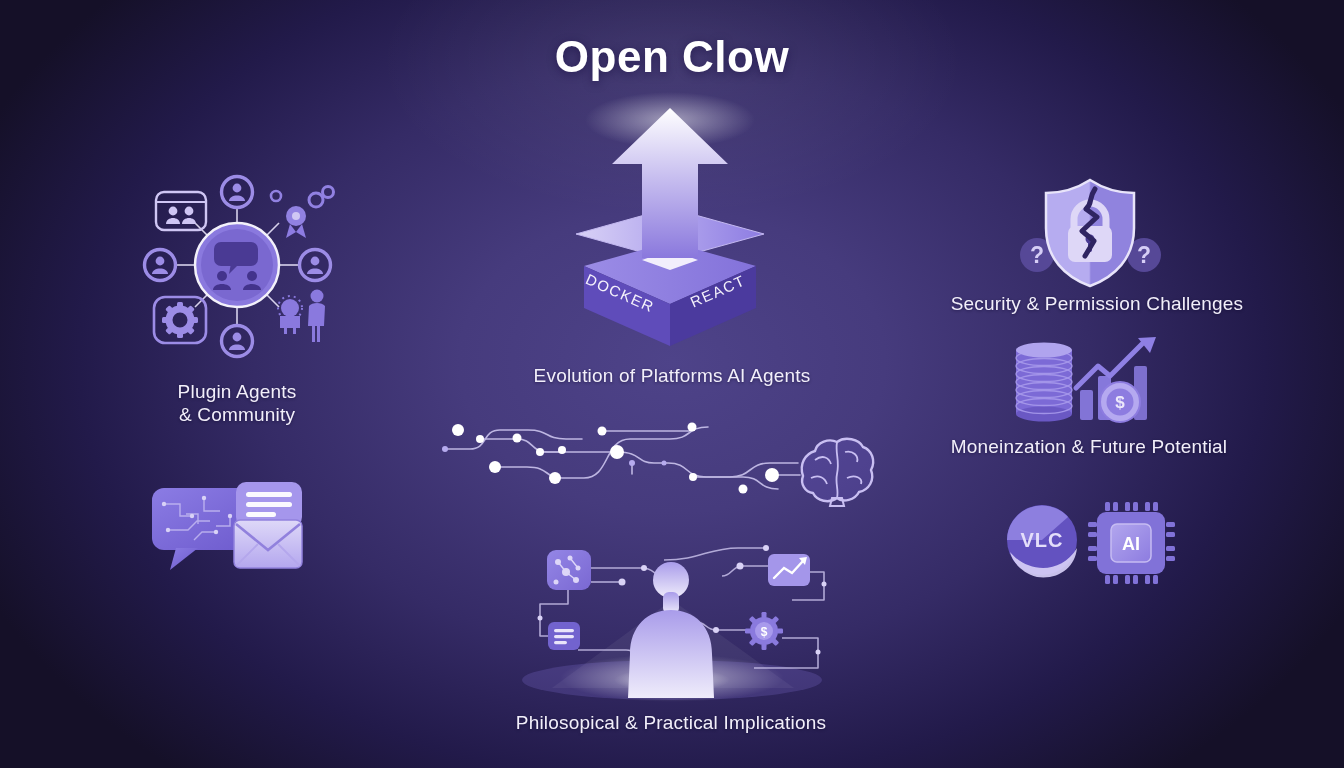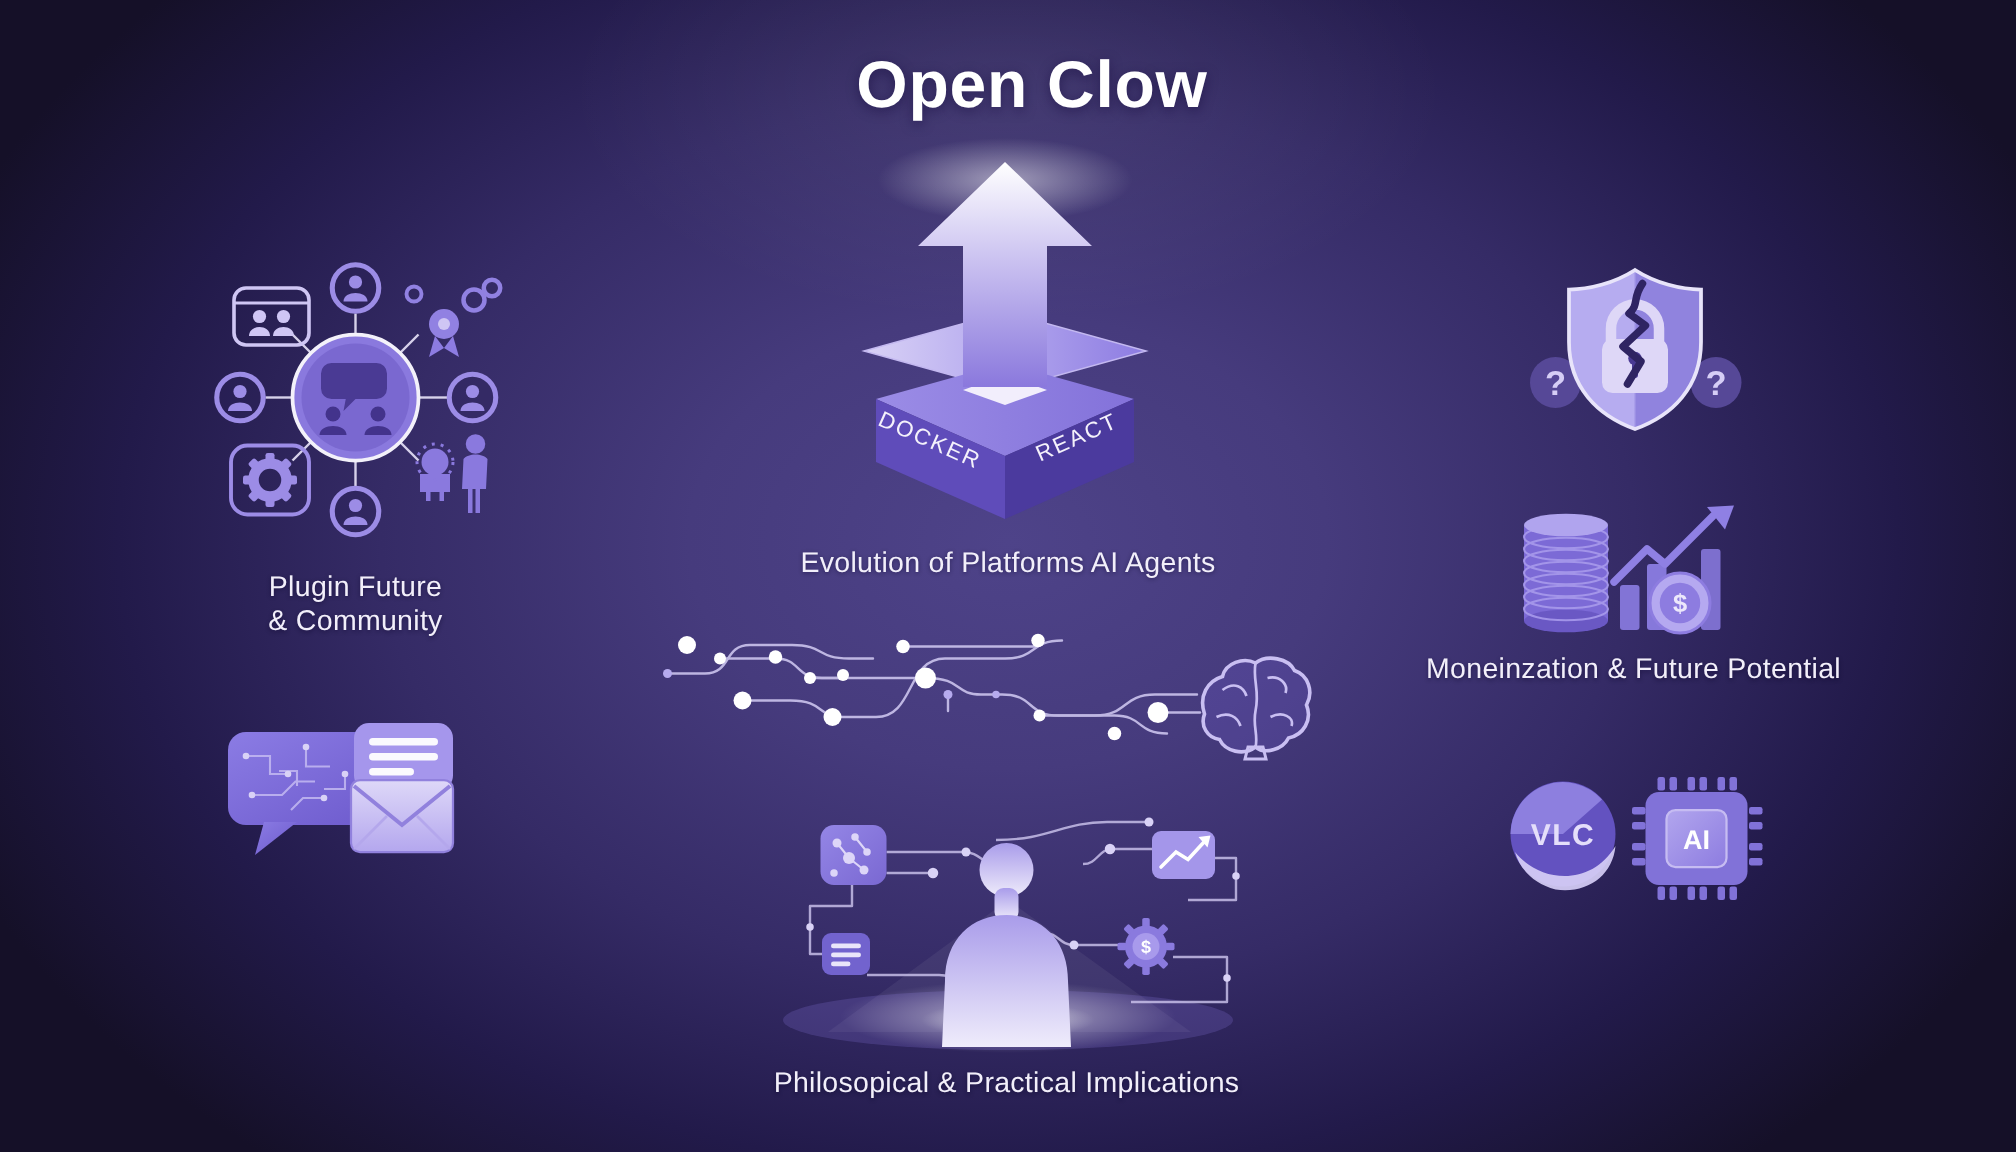--- a/index.html
+++ b/index.html
@@ -13,21 +13,21 @@
   .stage{position:absolute;inset:0;}
   .label{
     position:absolute;transform:translateX(-50%);
     color:#f2effa;font-size:19px;font-weight:500;letter-spacing:.2px;
     white-space:nowrap;text-align:center;line-height:23px;
     text-shadow:0 1px 3px rgba(10,5,40,.45);
   }
   .title{
     position:absolute;left:672px;top:32px;transform:translateX(-50%);
     color:#ffffff;font-size:44px;font-weight:600;letter-spacing:.5px;
-    white-space:nowrap;text-shadow:0 2px 8px rgba(20,10,60,.5);margin-left:16px;
+    white-space:nowrap;text-shadow:0 2px 8px rgba(20,10,60,.5);
   }
   .icon-wrap{position:absolute;}
   svg{display:block;overflow:visible;}
   svg text{font-family:"Liberation Sans",sans-serif;}
 </style>
 </head>
 <body>
 
 <div class="stage">
 
@@ -122,21 +122,21 @@
             <rect x="-3" y="-18" width="6" height="7" rx="1.5" transform="rotate(225)"></rect>
             <rect x="-3" y="-18" width="6" height="7" rx="1.5" transform="rotate(270)"></rect>
             <rect x="-3" y="-18" width="6" height="7" rx="1.5" transform="rotate(315)"></rect>
           </g>
           <circle r="11" fill="none" stroke="#9c8ce6" stroke-width="7"></circle>
         </g>
       </g>
     </svg>
   </div>
   <div class="label" style="left:237px;top:380px;">
-    <div>Plugin Future</div>
+    <div>Plugin Agents</div>
     <div>&amp; Community</div>
   </div>
 
   <div class="icon-wrap" style="left:548px;top:98px;">
     <svg width="244" height="252" viewBox="0 0 244 252">
       <defs>
         <linearGradient id="gArrow" x1="0" y1="0" x2="0" y2="1">
           <stop offset="0" stop-color="#ffffff"></stop>
             <stop offset=".45" stop-color="#c9c0f0"></stop>
             <stop offset="1" stop-color="#8a78dd"></stop>
@@ -291,20 +291,21 @@
       <path d="M72,4 C86,13 103,17 116,17 L116,52 C116,82 97,101 72,110 C47,101 28,82 28,52 L28,17 C41,17 58,13 72,4 Z" fill="url(#gShield)" stroke="#e8e4fa" stroke-width="2.5"></path>
       <g>
         <path d="M56,52 v-9 a16,16 0 0 1 32,0 v9" fill="none" stroke="#ded7f7" stroke-width="7" stroke-linecap="round"></path>
         <rect x="50" y="50" width="44" height="36" rx="7" fill="#ded7f7"></rect>
         <circle cx="72" cy="63" r="4.5" fill="#4a3a94"></circle>
         <rect x="70" y="65" width="4" height="11" rx="2" fill="#4a3a94"></rect>
         <path d="M77,13 C70,23 75,27 68,33 L79,41 L64,55 L76,65 L67,80" fill="none" stroke="#2f2462" stroke-width="5" stroke-linejoin="round" stroke-linecap="round"></path>
       </g>
     </svg>
   </div>
+  <div class="label" style="left:1097px;top:292px;">Security &amp; Permission Challenges</div>
 
   <div class="icon-wrap" style="left:1004px;top:336px;">
     <svg width="168" height="92" viewBox="0 0 168 92">
       <g>
         <rect x="12" y="14" width="56" height="64" fill="#7c6ad6"></rect>
         <ellipse cx="40" cy="78" rx="28" ry="7.5" fill="#6a58c4"></ellipse>
         <g fill="none" stroke="#a89aec" stroke-width="1.4" opacity=".9">
           <ellipse cx="40" cy="70" rx="28" ry="7.5"></ellipse>
             <ellipse cx="40" cy="62" rx="28" ry="7.5"></ellipse>
           <ellipse cx="40" cy="54" rx="28" ry="7.5"></ellipse>
@@ -327,21 +328,21 @@
       </g>
       <g>
         <circle cx="116" cy="66" r="20" fill="#b5a9f0" stroke="#8d7ce0" stroke-width="2"></circle>
         <circle cx="116" cy="66" r="13.5" fill="#8d7ce0"></circle>
         <text x="116" y="72" text-anchor="middle" font-size="17" font-weight="bold" fill="#ece8fb">$</text>
       </g>
     </svg>
   </div>
   <div class="label" style="left:1089px;top:435px;">Moneinzation &amp; Future Potential</div>
 
-  <div class="icon-wrap" style="left:1002px;top:516px;">
+  <div class="icon-wrap" style="left:1002px;top:500px;">
     <svg width="180" height="88" viewBox="0 0 180 88">
       <defs>
         <linearGradient id="gChip" x1="0" y1="0" x2="1" y2="1">
           <stop offset="0" stop-color="#b2a6ee"></stop>
             <stop offset="1" stop-color="#8d7ce0"></stop>
         </linearGradient>
       </defs>
       <g>
         <circle cx="40" cy="40" r="35" fill="#6352c0"></circle>
         <path d="M5,40 A35,35 0 0 1 66,17 L40,40 Z" fill="#9184e2" opacity=".9"></path>

